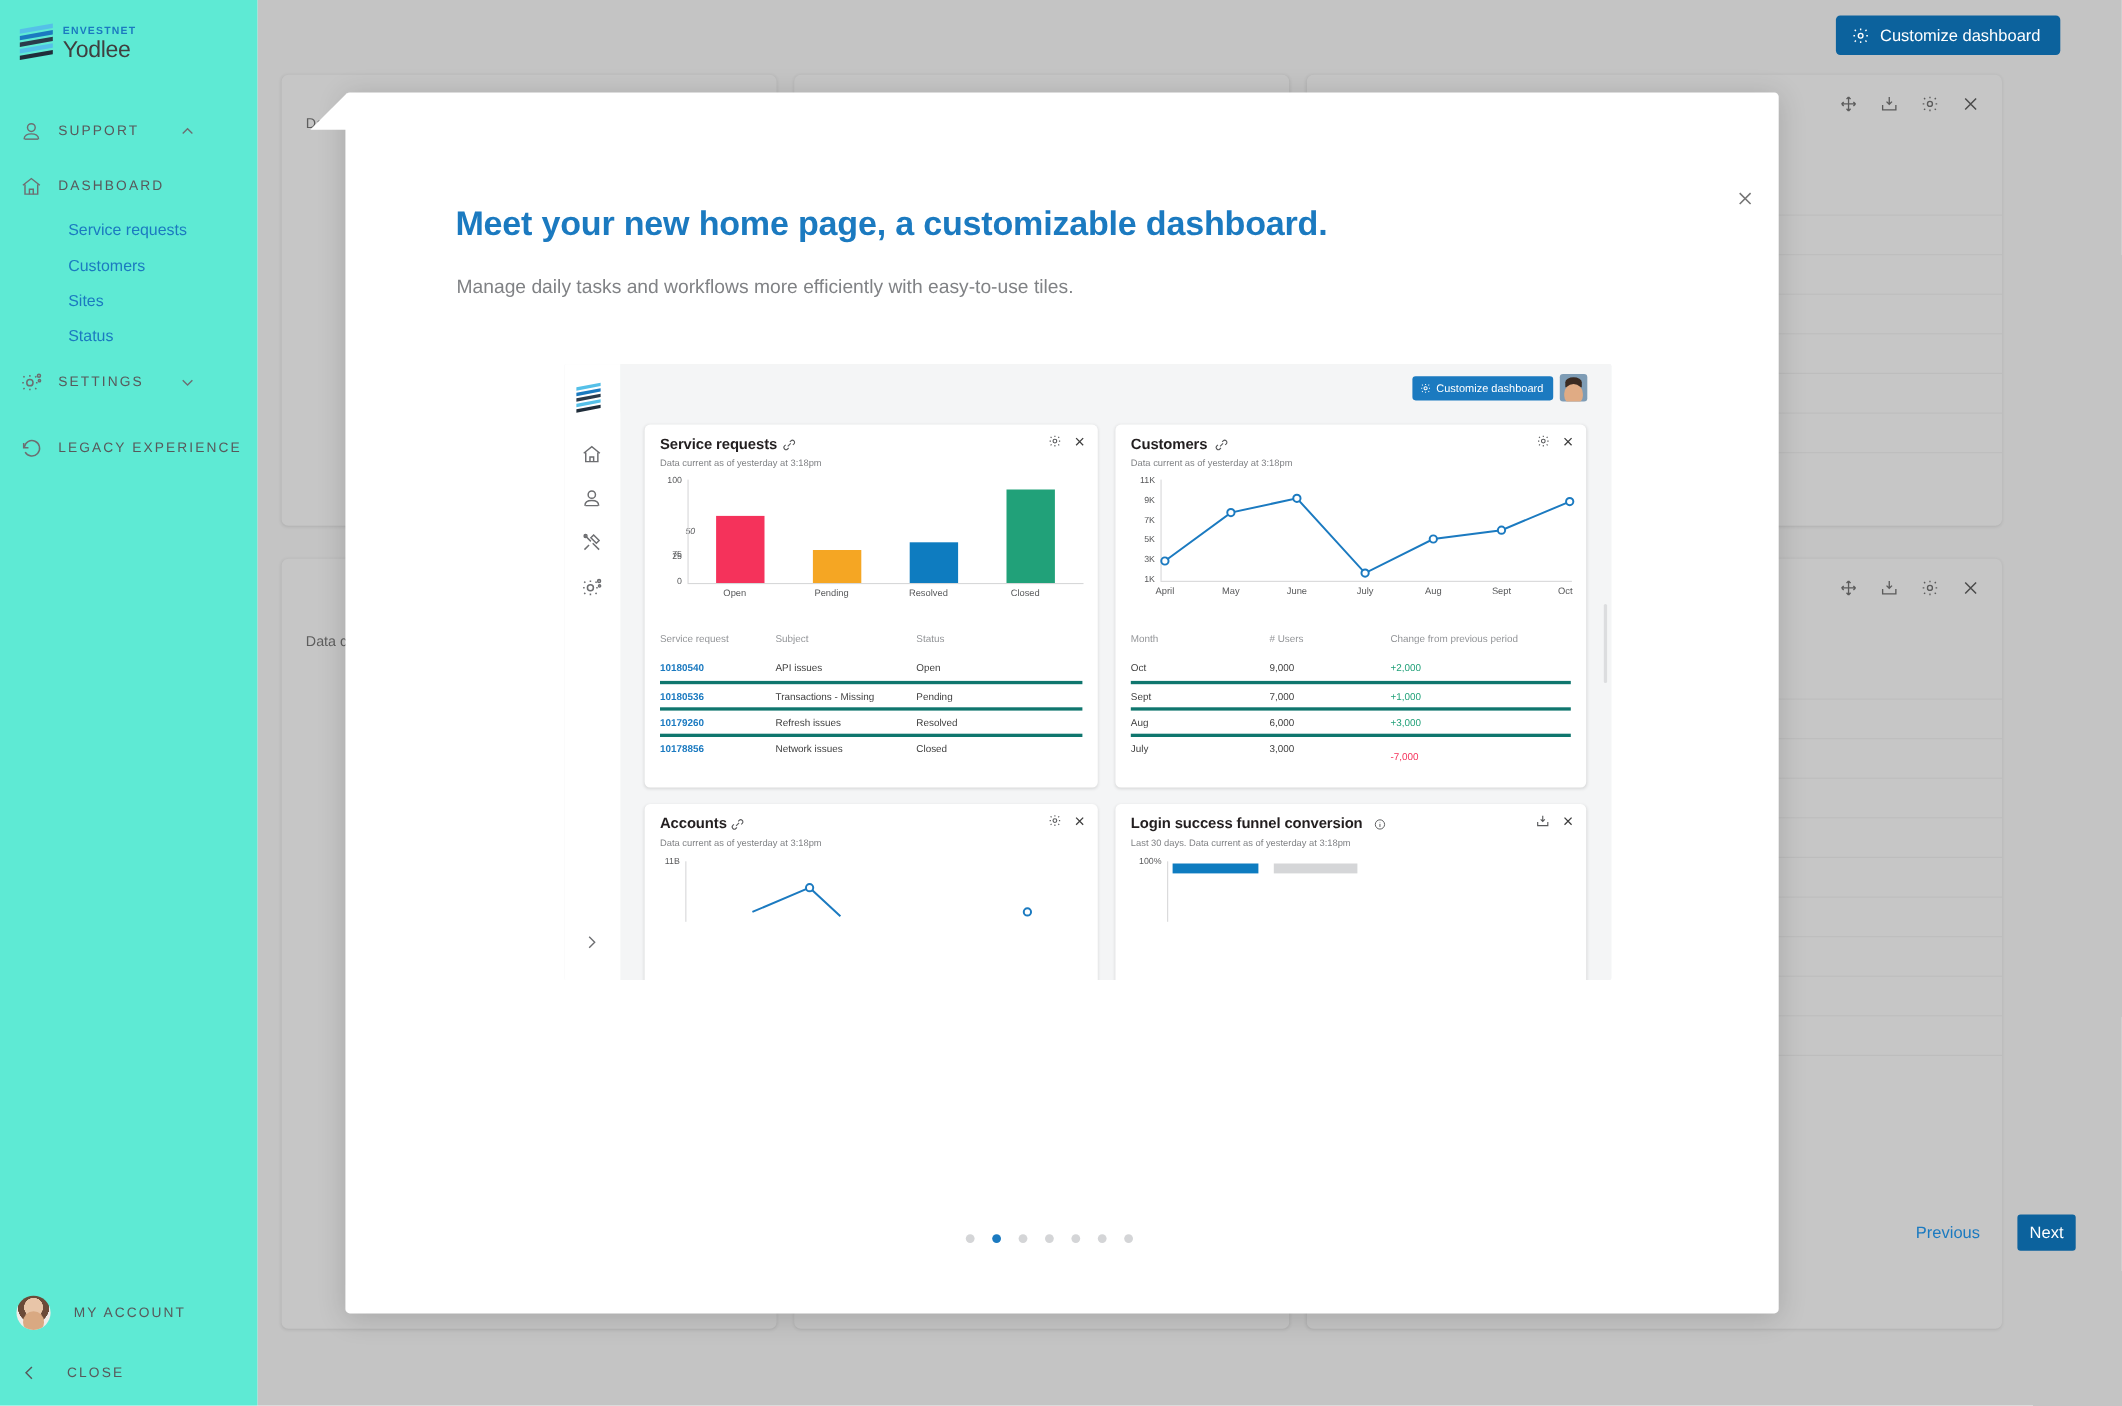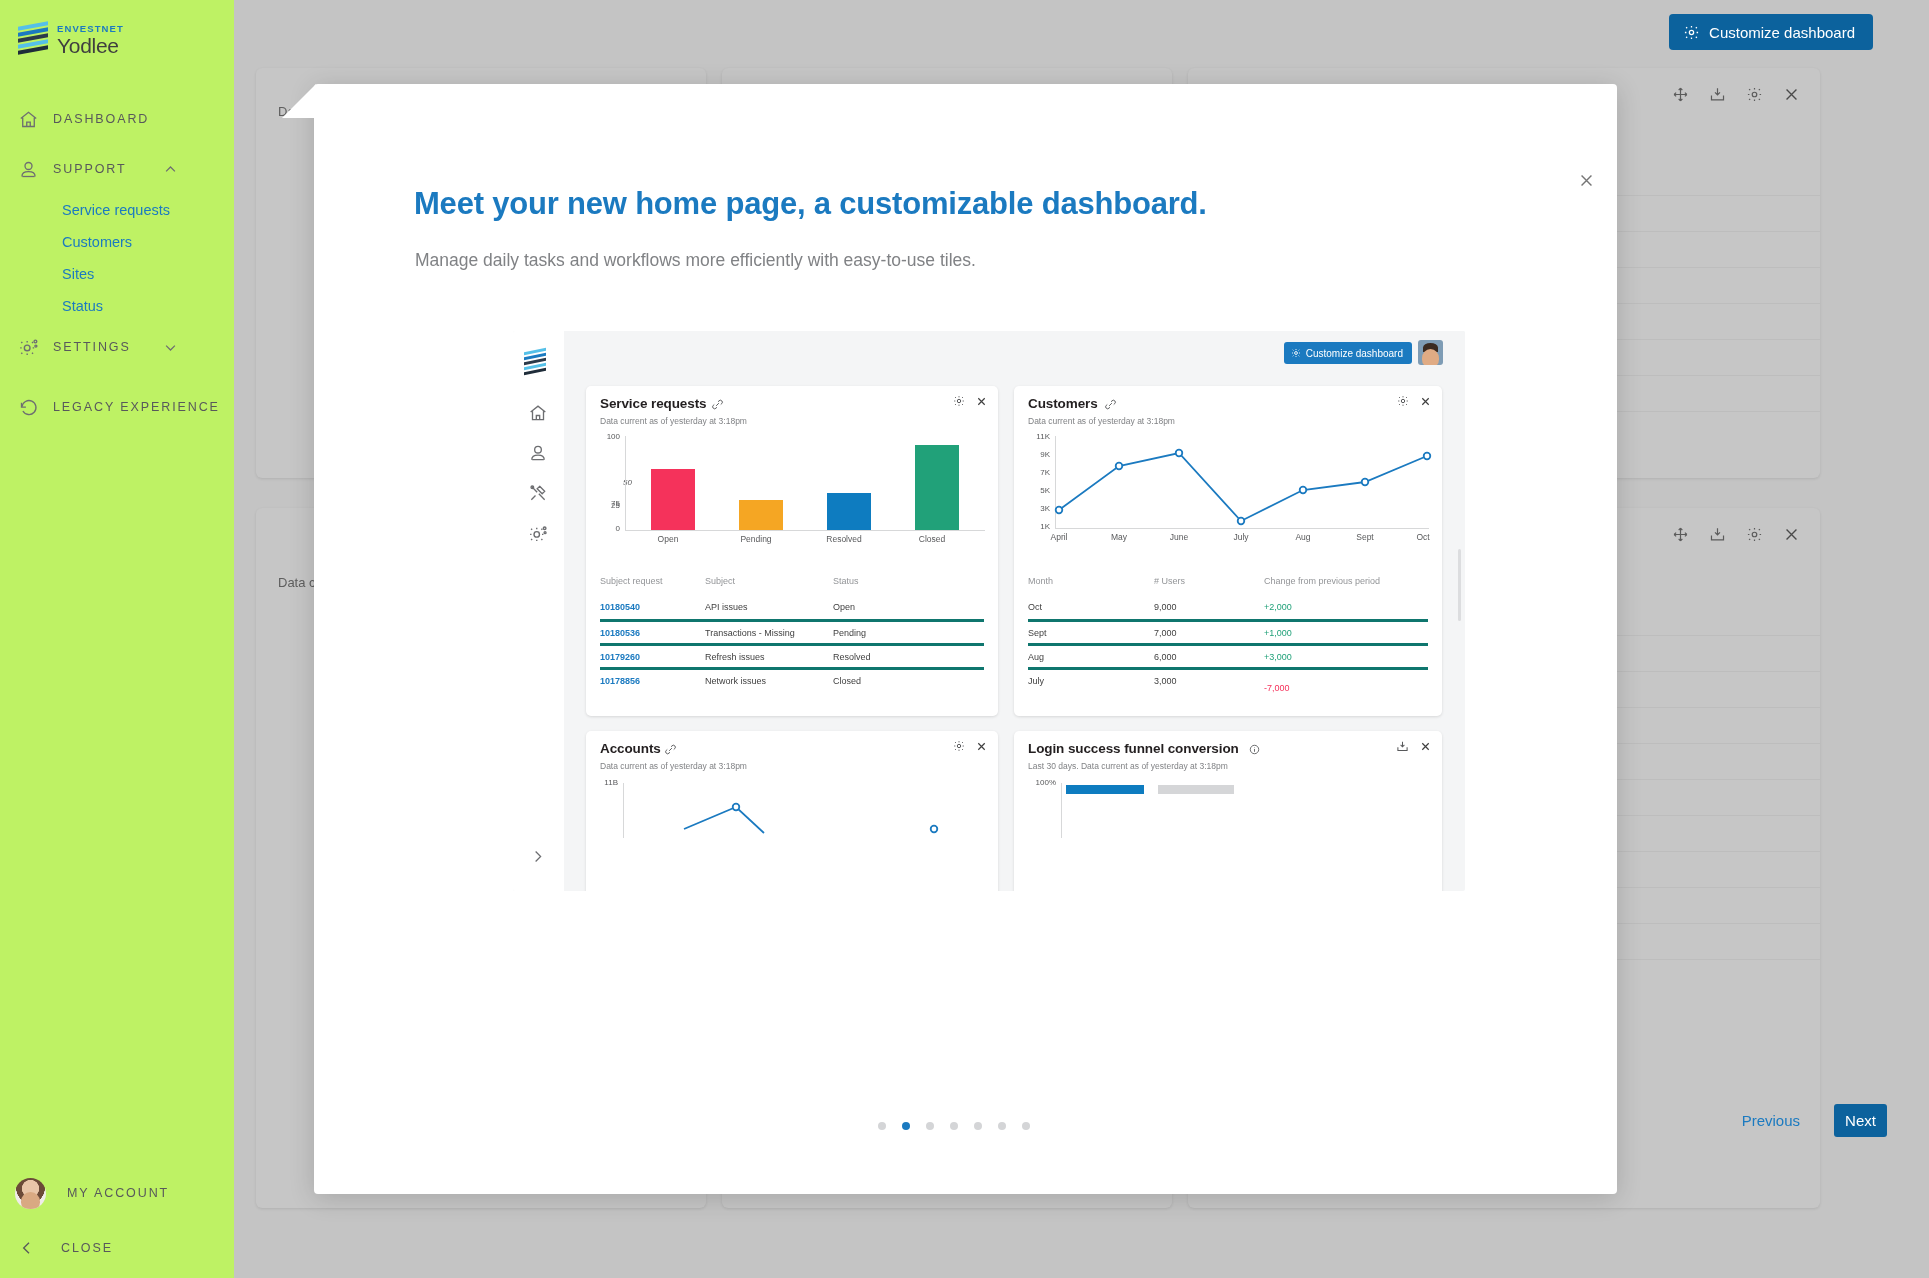--- a/index.html
+++ b/index.html
@@ -7,21 +7,21 @@
     width: 1929px; height: 1278px;
     font-family: "Liberation Sans", sans-serif;
     background: #ffffff;
     overflow: hidden;
   }
   #root { position: relative; width: 1929px; height: 1278px; }
 
   
   .sidebar {
     position: absolute; left: 0; top: 0; width: 234px; height: 1278px;
-    background: #bef264; z-index: 40;
+    background: #5eead4; z-index: 40;
   }
   .brand { position: absolute; left: 18px; top: 22px; display: flex; align-items: center; gap: 9px; }
   .brand-mark { width: 30px; height: 36px; position: relative; }
   .brand-mark i { position: absolute; left: 0; width: 30px; height: 4px; display: block; }
   .brand-text { line-height: 1; }
   .brand-top { font-size: 9.5px; letter-spacing: 1.1px; font-weight: bold; color: #1b7ac0; }
   .brand-bottom { font-size: 21px; color: #3f3f3f; margin-top: 1px; letter-spacing: -0.3px;}
 
   .nav { position: absolute; left: 0; top: 94px; width: 234px; }
   .nav-row {
@@ -279,41 +279,41 @@
       <div class="brand-top">ENVESTNET</div>
       <div class="brand-bottom">Yodlee</div>
     </div>
   </div>
 
   <div class="nav">
 
     <div class="nav-row">
       <span class="nav-ico">
         <svg width="21" height="21" viewBox="0 0 24 24" fill="none" stroke="#6d6e71" stroke-width="1.5">
-          <path d="M3.2 10.8L12 3.8l8.8 7M5.4 10v10h13.2V10"></path>
-          <path d="M10 20v-5h4v5"></path>
-        </svg>
-      </span>
-      <span class="nav-label">DASHBOARD</span>
-    </div>
-
-    <div class="nav-row">
-      <span class="nav-ico">
-        <svg width="21" height="21" viewBox="0 0 24 24" fill="none" stroke="#6d6e71" stroke-width="1.5">
           <circle cx="12" cy="8" r="4"></circle>
           <path d="M4.5 20c0-3.6 3.4-5.5 7.5-5.5s7.5 1.9 7.5 5.5"></path>
           <path d="M5 20h14"></path>
         </svg>
       </span>
       <span class="nav-label">SUPPORT</span>
       <span class="nav-chev">
         <svg width="15" height="15" viewBox="0 0 24 24" fill="none" stroke="#6d6e71" stroke-width="2">
               <path d="M5 15l7-7 7 7"></path>
             </svg>
       </span>
+    </div>
+
+    <div class="nav-row">
+      <span class="nav-ico">
+        <svg width="21" height="21" viewBox="0 0 24 24" fill="none" stroke="#6d6e71" stroke-width="1.5">
+          <path d="M3.2 10.8L12 3.8l8.8 7M5.4 10v10h13.2V10"></path>
+          <path d="M10 20v-5h4v5"></path>
+        </svg>
+      </span>
+      <span class="nav-label">DASHBOARD</span>
     </div>
 
     <div class="subnav">
       <div class="subnav-row">
         <span>Service requests</span>
       </div>
       <div class="subnav-row">
         <span>Customers</span>
       </div>
       <div class="subnav-row">
@@ -480,21 +480,21 @@
         <div class="bar" style="left:289px; width:44px; height:85px; background:#21a179;"></div>
       </div>
       <div class="x-lbl" style="left:27px;  top:98px; width:90px;">Open</div>
       <div class="x-lbl" style="left:115px; top:98px; width:90px;">Pending</div>
       <div class="x-lbl" style="left:203px; top:98px; width:90px;">Resolved</div>
       <div class="x-lbl" style="left:291px; top:98px; width:90px;">Closed</div>
     </div>
 
     <div class="t-tbl" style="top:190px;">
       <div class="t-head">
-        <div style="width:105px;">Subject request</div>
+        <div style="width:105px;">Service request</div>
         <div style="width:128px;">Subject</div>
         <div>Status</div>
       </div>
       <div class="t-row first">
         <div style="width:105px;" class="t-link">10180540</div>
         <div style="width:128px;">API issues</div>
         <div>Open</div>
       </div>
       <div class="t-row">
         <div style="width:105px;" class="t-link">10180536</div>

